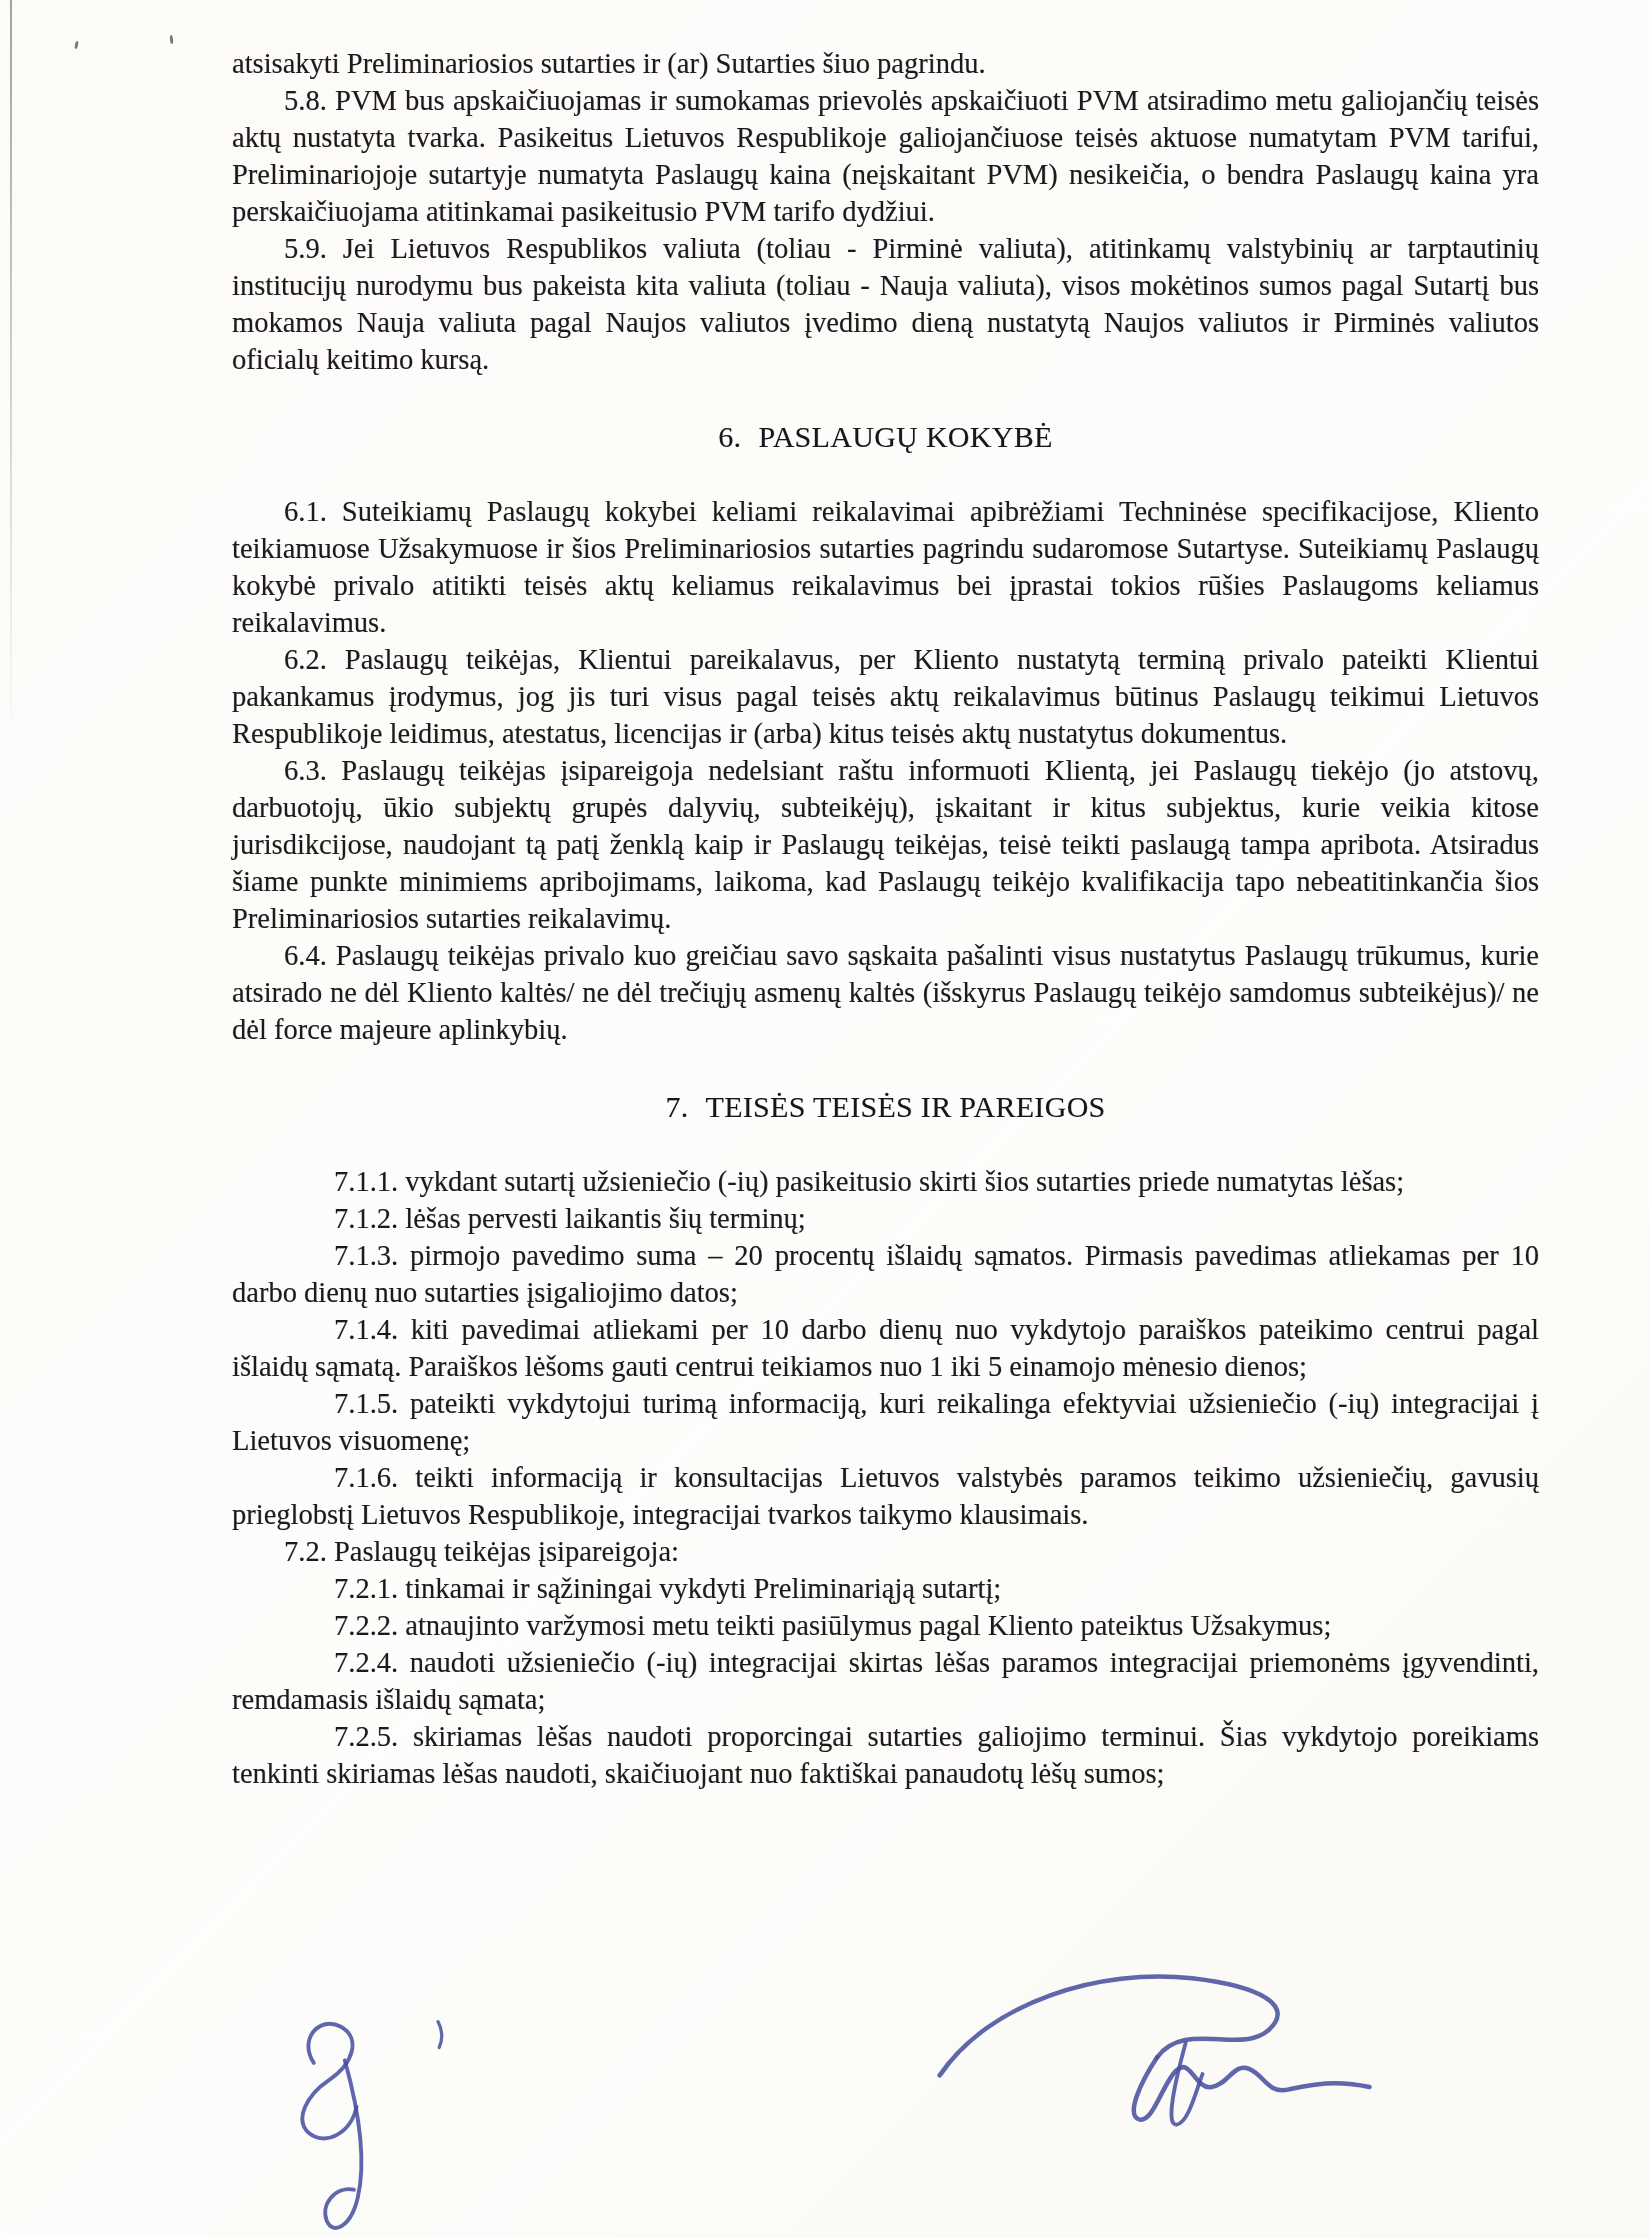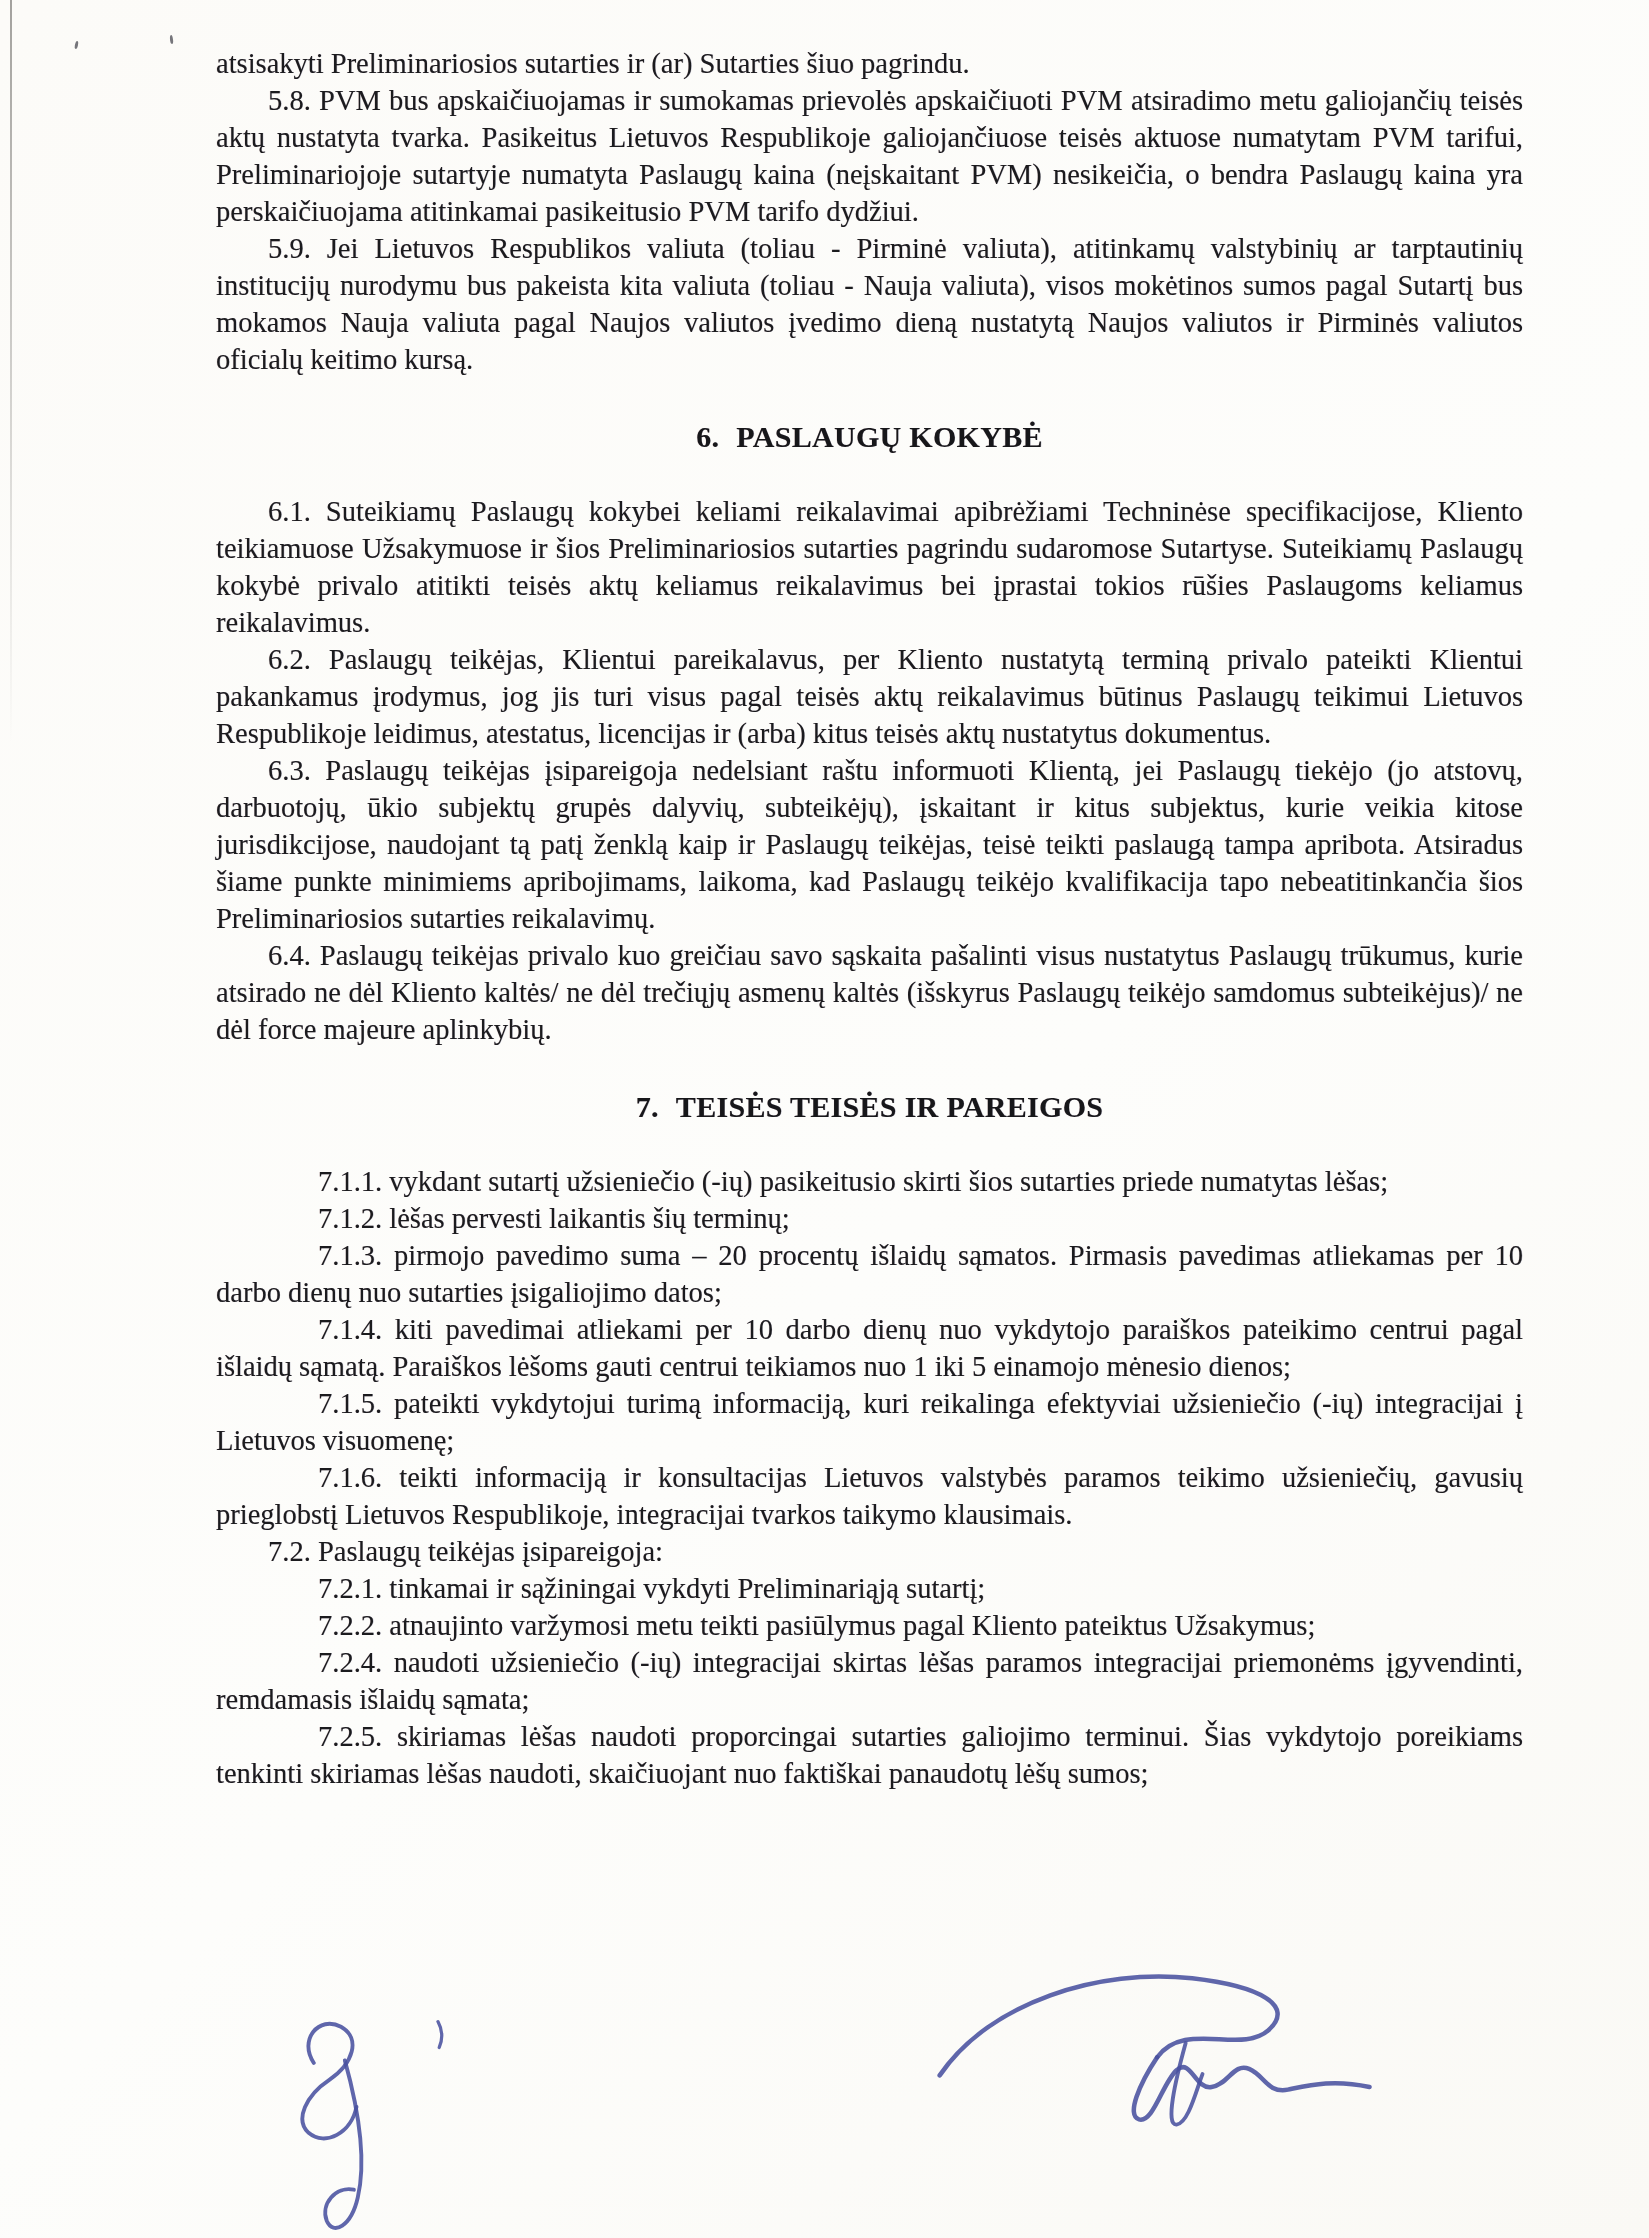--- a/index.html
+++ b/index.html
@@ -29,40 +29,40 @@
     background: #4a4a52;
     border-radius: 50% 50% 50% 50% / 60% 60% 40% 40%;
     transform: rotate(12deg);
     opacity: 0.75;
   }
   .speck.s1 { left: 75px; top: 41px; }
   .speck.s2 { left: 170px; top: 35px; height: 9px; transform: rotate(-6deg); }
 
   .textblock {
     position: absolute;
-    left: 216px;
+    left: 232px;
     top: 45px;
     width: 1307px;
     font-size: 28.5px;
     line-height: 37px;
     color: #1b1b1e;
     text-align: justify;
     hyphens: none;
     text-shadow: 0.4px 0 0 rgba(40,40,90,0.28), -0.4px 0 0 rgba(140,40,40,0.14);
   }
   .textblock p {
     margin: 0;
     text-indent: 52px;
   }
   .textblock p.noindent { text-indent: 0; }
   .textblock p.sub { text-indent: 102px; }
   .textblock h2 {
     font-size: 30px;
     line-height: 37px;
-    font-weight: bold;
+    font-weight: normal;
     text-align: center;
     letter-spacing: 0.3px;
     margin: 40px 0 38px 0;
     color: #17171a;
   }
   .textblock h2 .hnum { margin-right: 17px; }
 
   .sig {
     position: absolute;
     pointer-events: none;

